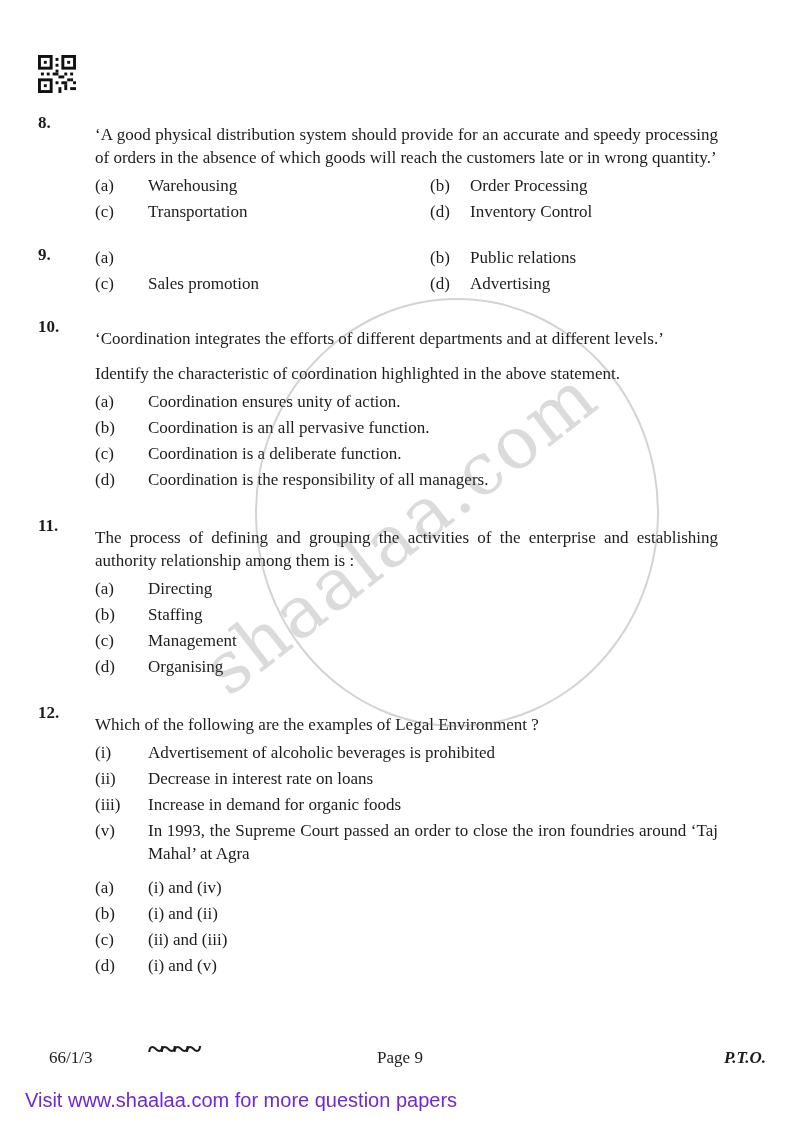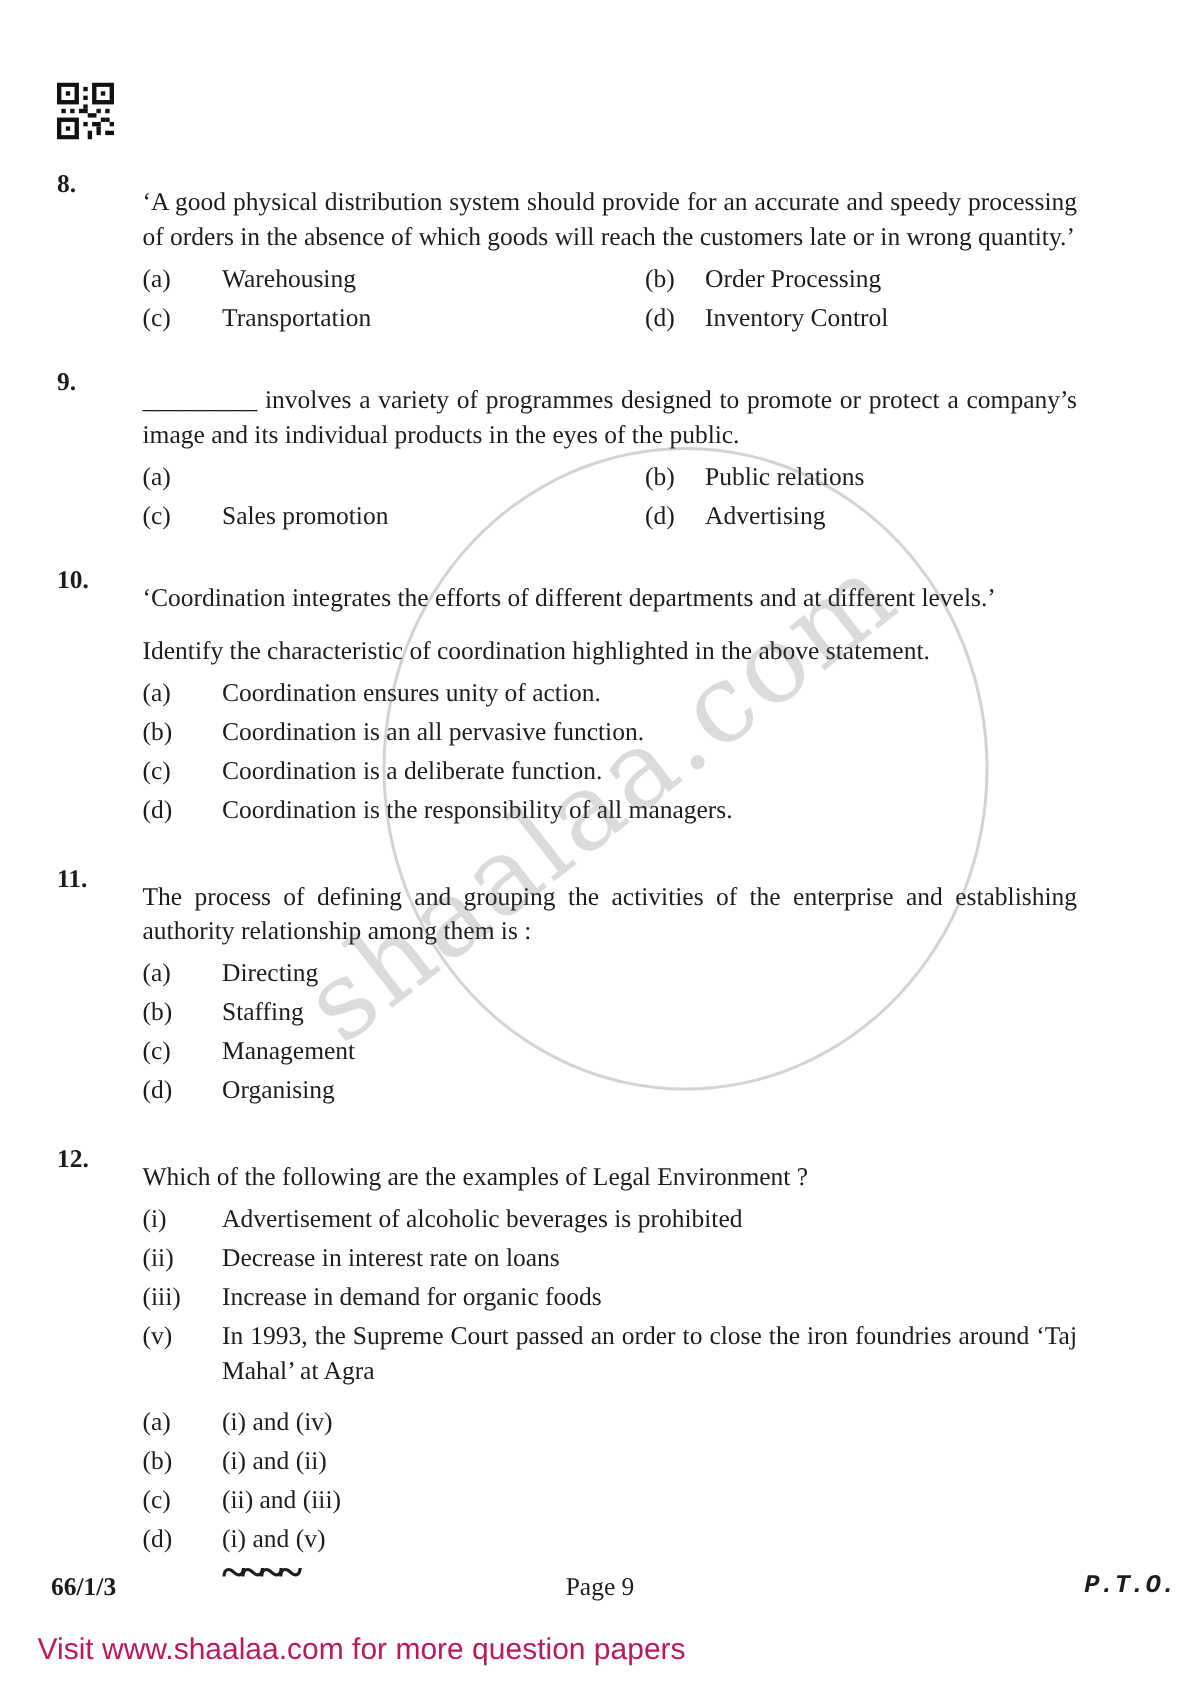--- a/index.html
+++ b/index.html
@@ -41,24 +41,24 @@
     position:absolute;left:90px;top:490px;width:620px;
     text-align:center;
     transform:rotate(-38deg);
     font-family:"DejaVu Serif", serif;
     font-size:72px;letter-spacing:2px;
     color:rgba(90,90,90,0.22);
     white-space:nowrap;
   }
   
   .footer{position:absolute;top:1046px;left:0;width:100%;height:28px;z-index:2;line-height:23px;}
-  .f-code{position:absolute;left:34px;font-weight:bold;}
+  .f-code{position:absolute;left:49px;font-weight:normal;}
   .f-squiggle{position:absolute;left:148px;top:-9px;font-size:30px;font-weight:bold;letter-spacing:-3px;}
   .f-page{position:absolute;left:50%;transform:translateX(-50%);}
-  .f-pto{position:absolute;right:16px;font-weight:bold;font-style:italic;font-family:Liberation Mono, monospace;}
+  .f-pto{position:absolute;right:34px;font-weight:bold;font-style:italic;}
   
   .banner{
     position:absolute;left:25px;top:1089px;z-index:2;
     font-family:"Liberation Sans", sans-serif;
     font-size:20px;color:#9e392c;
   }
 </style>
 </head>
 <body>
 
@@ -121,21 +121,20 @@
               <span class="otext">Inventory Control</span>
             </div>
         </div>
       </div>
     </div>
 
     
     <div class="question">
       <div class="qnum">9.</div>
       <div class="qbody">
-        <p>_________ involves a variety of programmes designed to promote or protect a company’s image and its individual products in the eyes of the public.</p>
         <div class="options two-col">
           <div class="opt">
               <span class="olabel">(a)</span>
             </div>
           <div class="opt">
               <span class="olabel">(b)</span>
               <span class="otext">Public relations</span>
             </div>
           <div class="opt">
               <span class="olabel">(c)</span>
@@ -253,15 +252,15 @@
     <div class="wm-text">shaalaa.com</div>
   </div>
 
   <div class="footer">
     <span class="f-code">66/1/3</span>
     <span class="f-squiggle">~~~~</span>
     <span class="f-page">Page 9</span>
     <span class="f-pto">P.T.O.</span>
   </div>
 
-  <div class="banner" style="color: #be185d;">Visit www.shaalaa.com for more question papers</div>
+  <div class="banner" style="color: #6d28d9;">Visit www.shaalaa.com for more question papers</div>
 
 </div>
 
 </body></html>

